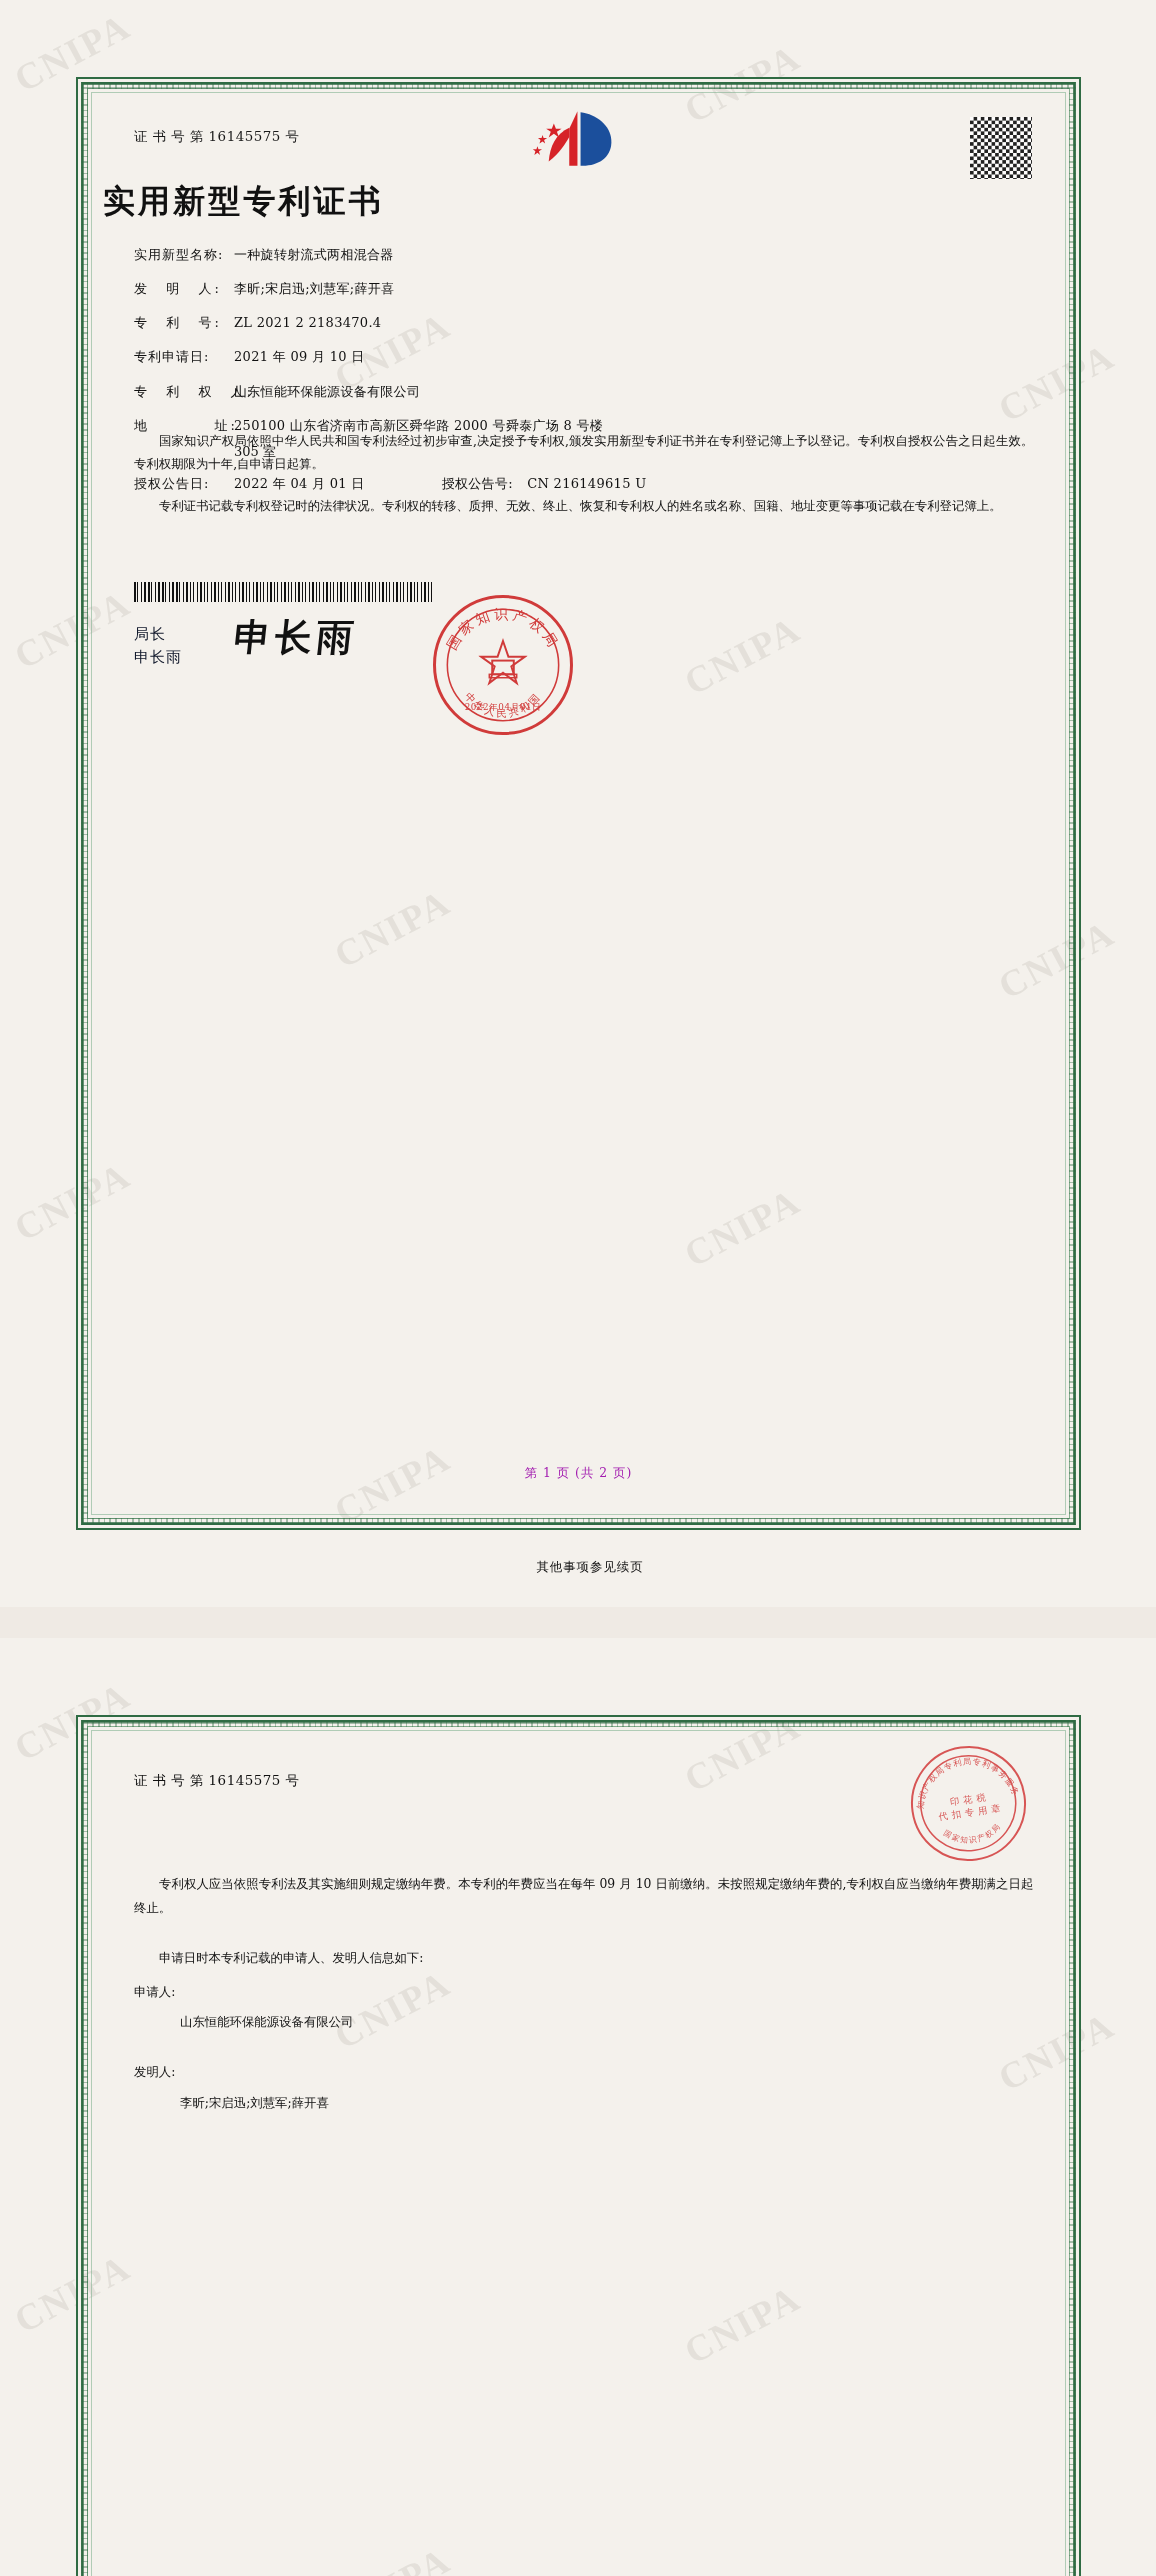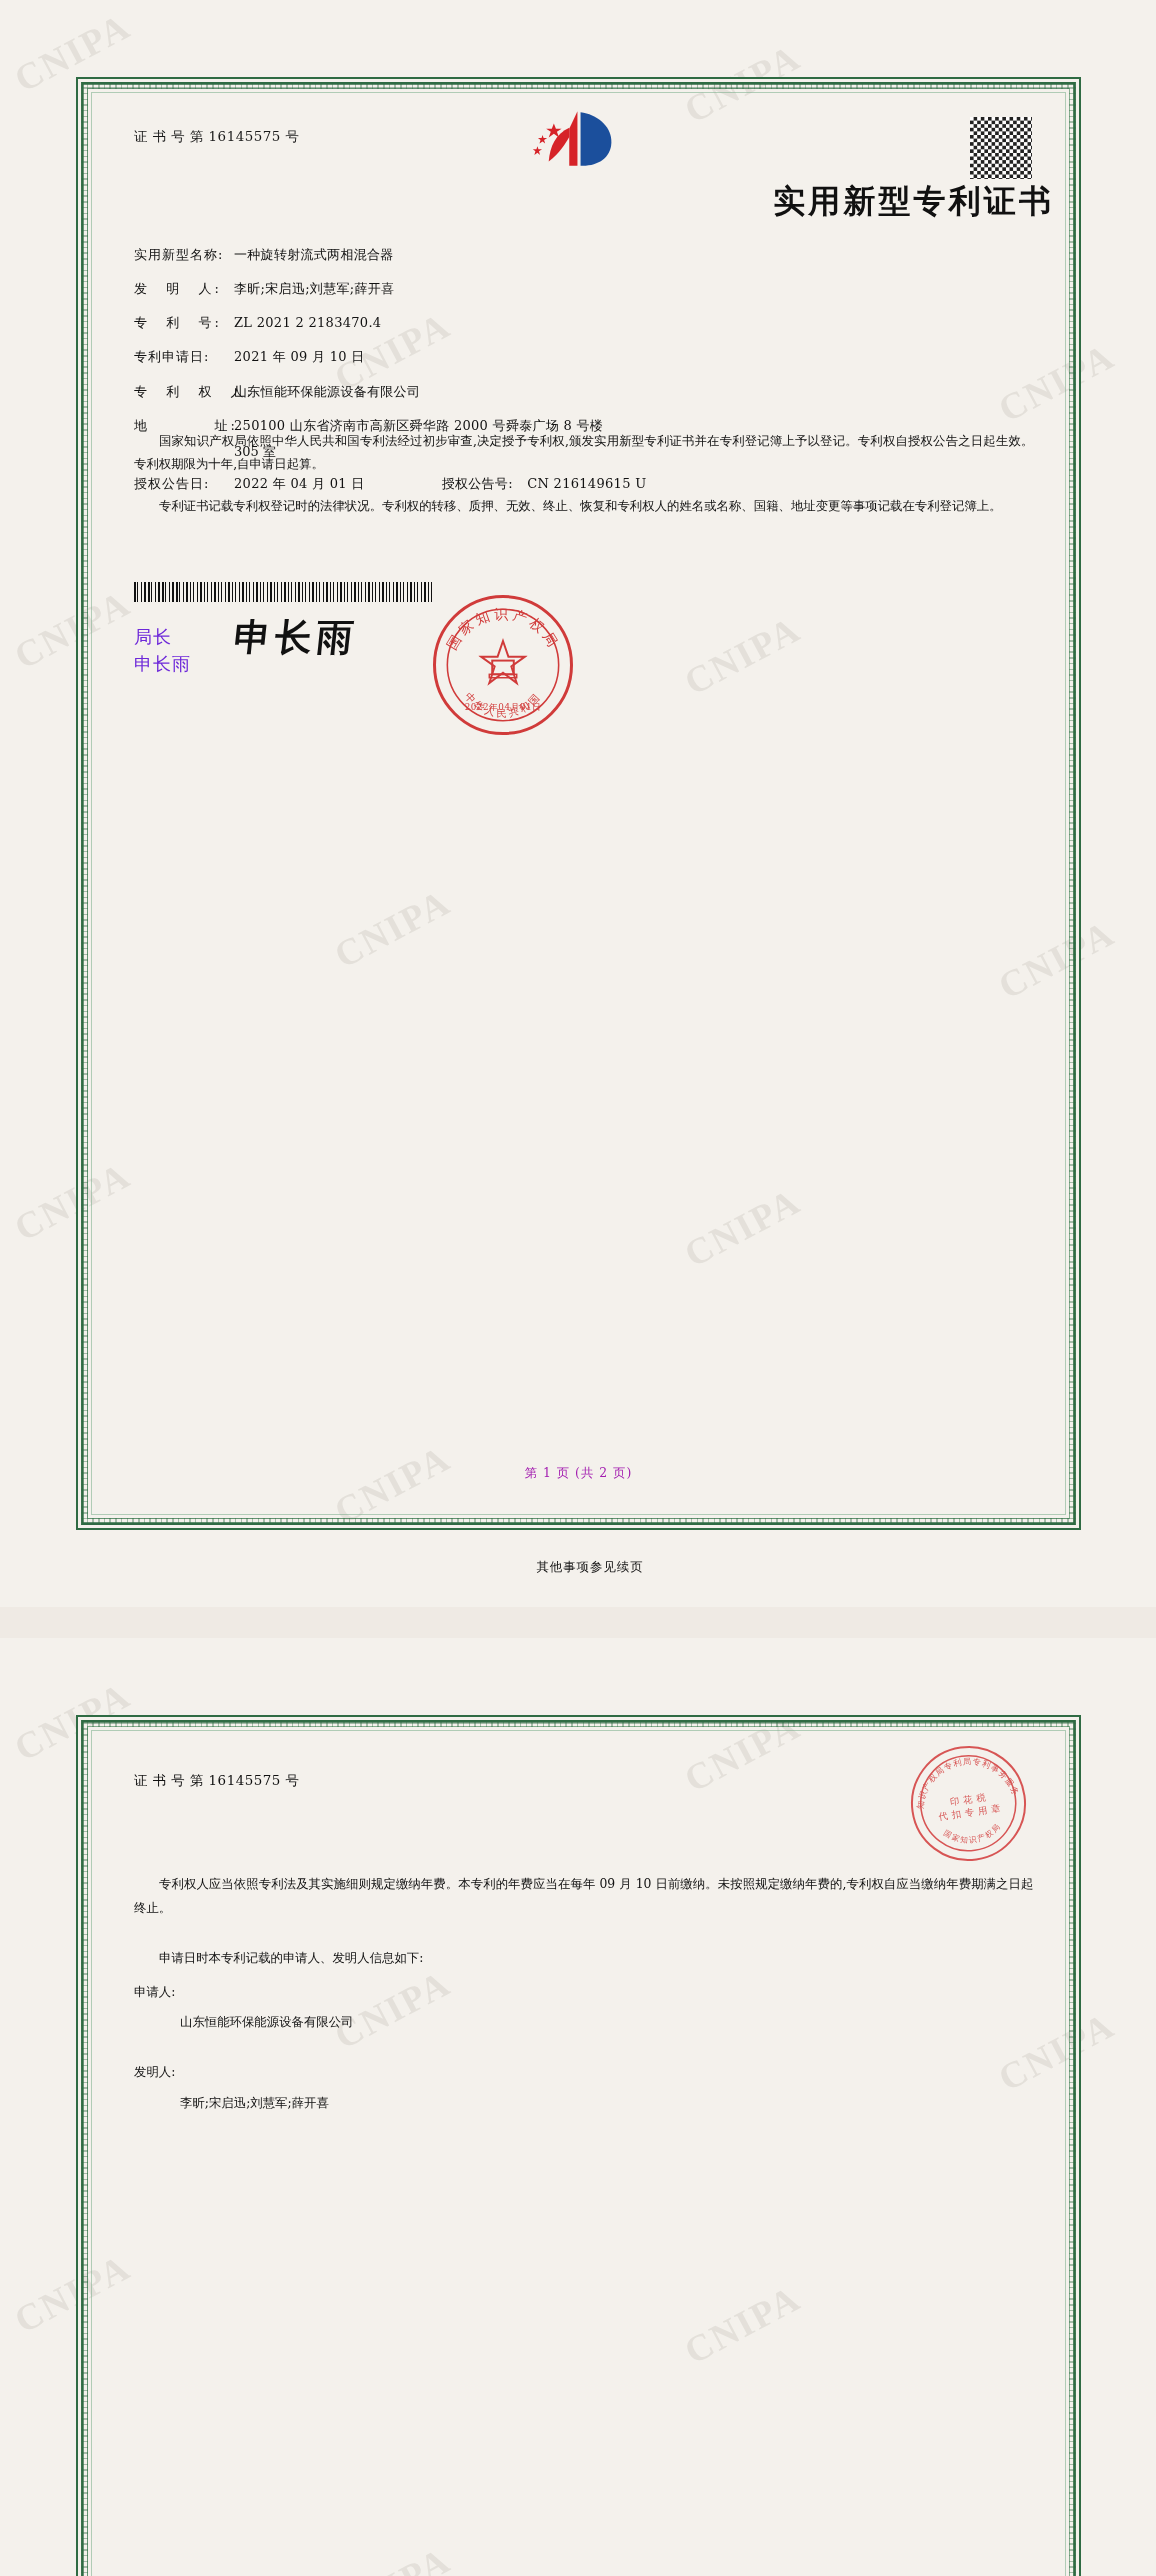--- a/index.html
+++ b/index.html
@@ -112,21 +112,21 @@
     background:
       repeating-conic-gradient(#111 0% 25%, #ffffff 0% 50%) 0 0/7.2px 7.2px;
     border: 1.5px solid #f4f1ec;
     opacity: .92;
   }
 
   .main-title {
     position: absolute;
     left: 0; right: 0;
     top: 77px;
-    text-align: right;
+    text-align: left;
     font-size: 32px;
     font-weight: bold;
     letter-spacing: 3.1px;
     color: #111;
     font-family: "DejaVu Serif", "Liberation Serif", serif;
   }
 
   .fields {
     position: absolute;
     left: 31px;
@@ -178,24 +178,24 @@
     background:
       repeating-linear-gradient(90deg,
         #111 0 1.5px, #f4f1ec 1.5px 3.1px, #111 3.1px 4.1px, #f4f1ec 4.1px 6.7px,
         #111 6.7px 7.7px, #f4f1ec 7.7px 9.8px, #111 9.8px 12.4px, #f4f1ec 12.4px 14px);
   }
 
   .signature-block {
     position: absolute;
     left: 31px;
     top: 520px;
-    font-size: 18px;
+    font-size: 15px;
     line-height: 1.5;
     letter-spacing: 1px;
-    color: #6d28d9;
+    color: #0f172a;
   }
   .hand-sign {
     position: absolute;
     left: 131px;
     top: 510px;
     font-size: 37px;
     font-family: "DejaVu Serif", serif;
     color: #111;
     letter-spacing: 4.1px;
     transform: skewX(-6deg);

